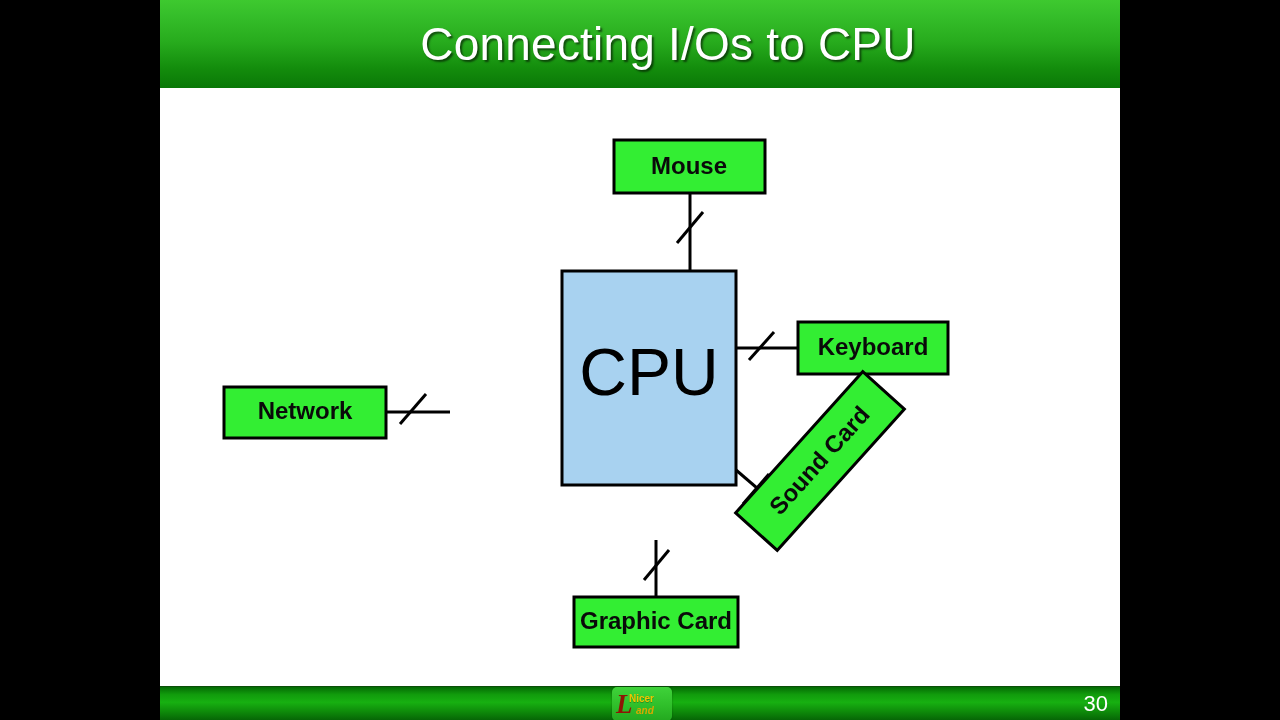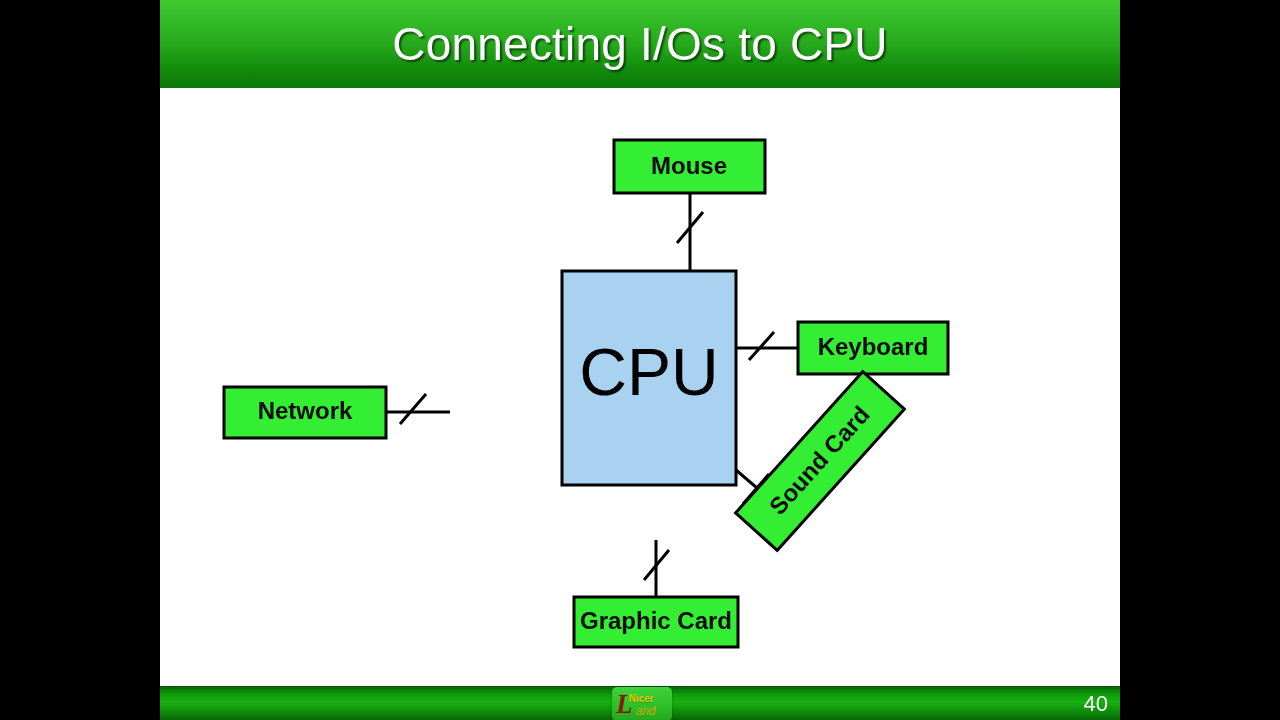--- a/index.html
+++ b/index.html
@@ -54,20 +54,21 @@
     width: 960px;
     height: 88px;
     line-height: 88px;
     text-align: center;
     color: #ffffff;
     font-size: 46px;
     font-weight: 400;
     letter-spacing: 0.2px;
     text-shadow: 2px 2px 2px rgba(0,0,0,0.55);
     white-space: nowrap;
+    padding-left: 28px;
   }
 
   
   #canvas {
     position: absolute;
     left: 0;
     top: 88px;
     width: 960px;
     height: 598px;
     background: #ffffff;
@@ -127,22 +128,22 @@
     font-size: 10px;
     font-weight: 700;
     color: #f0c400;
     line-height: 16px;
     text-shadow: 0 1px 0 rgba(0,0,0,0.25);
   }
   #logo-and {
     position: absolute;
     left: 24px;
     top: 19px;
-    font-size: 12px;
-    font-weight: 400;
+    font-size: 10px;
+    font-weight: 700;
     font-style: italic;
     color: #d8a800;
     line-height: 10px;
   }
 
   
   .node-label {
     font-family: "Liberation Sans", sans-serif;
     font-weight: 700;
     fill: #0a0a0a;
@@ -230,18 +231,18 @@
     </div>
 
     <div id="footer">
 
       <div id="logo">
         <span id="logo-l">L</span>
         <span id="logo-nicer">Nicer</span>
         <span id="logo-and">and</span>
       </div>
 
-      <div id="page-number">40</div>
+      <div id="page-number">30</div>
     </div>
 
   </div>
 
 </div>
 
 </body></html>

